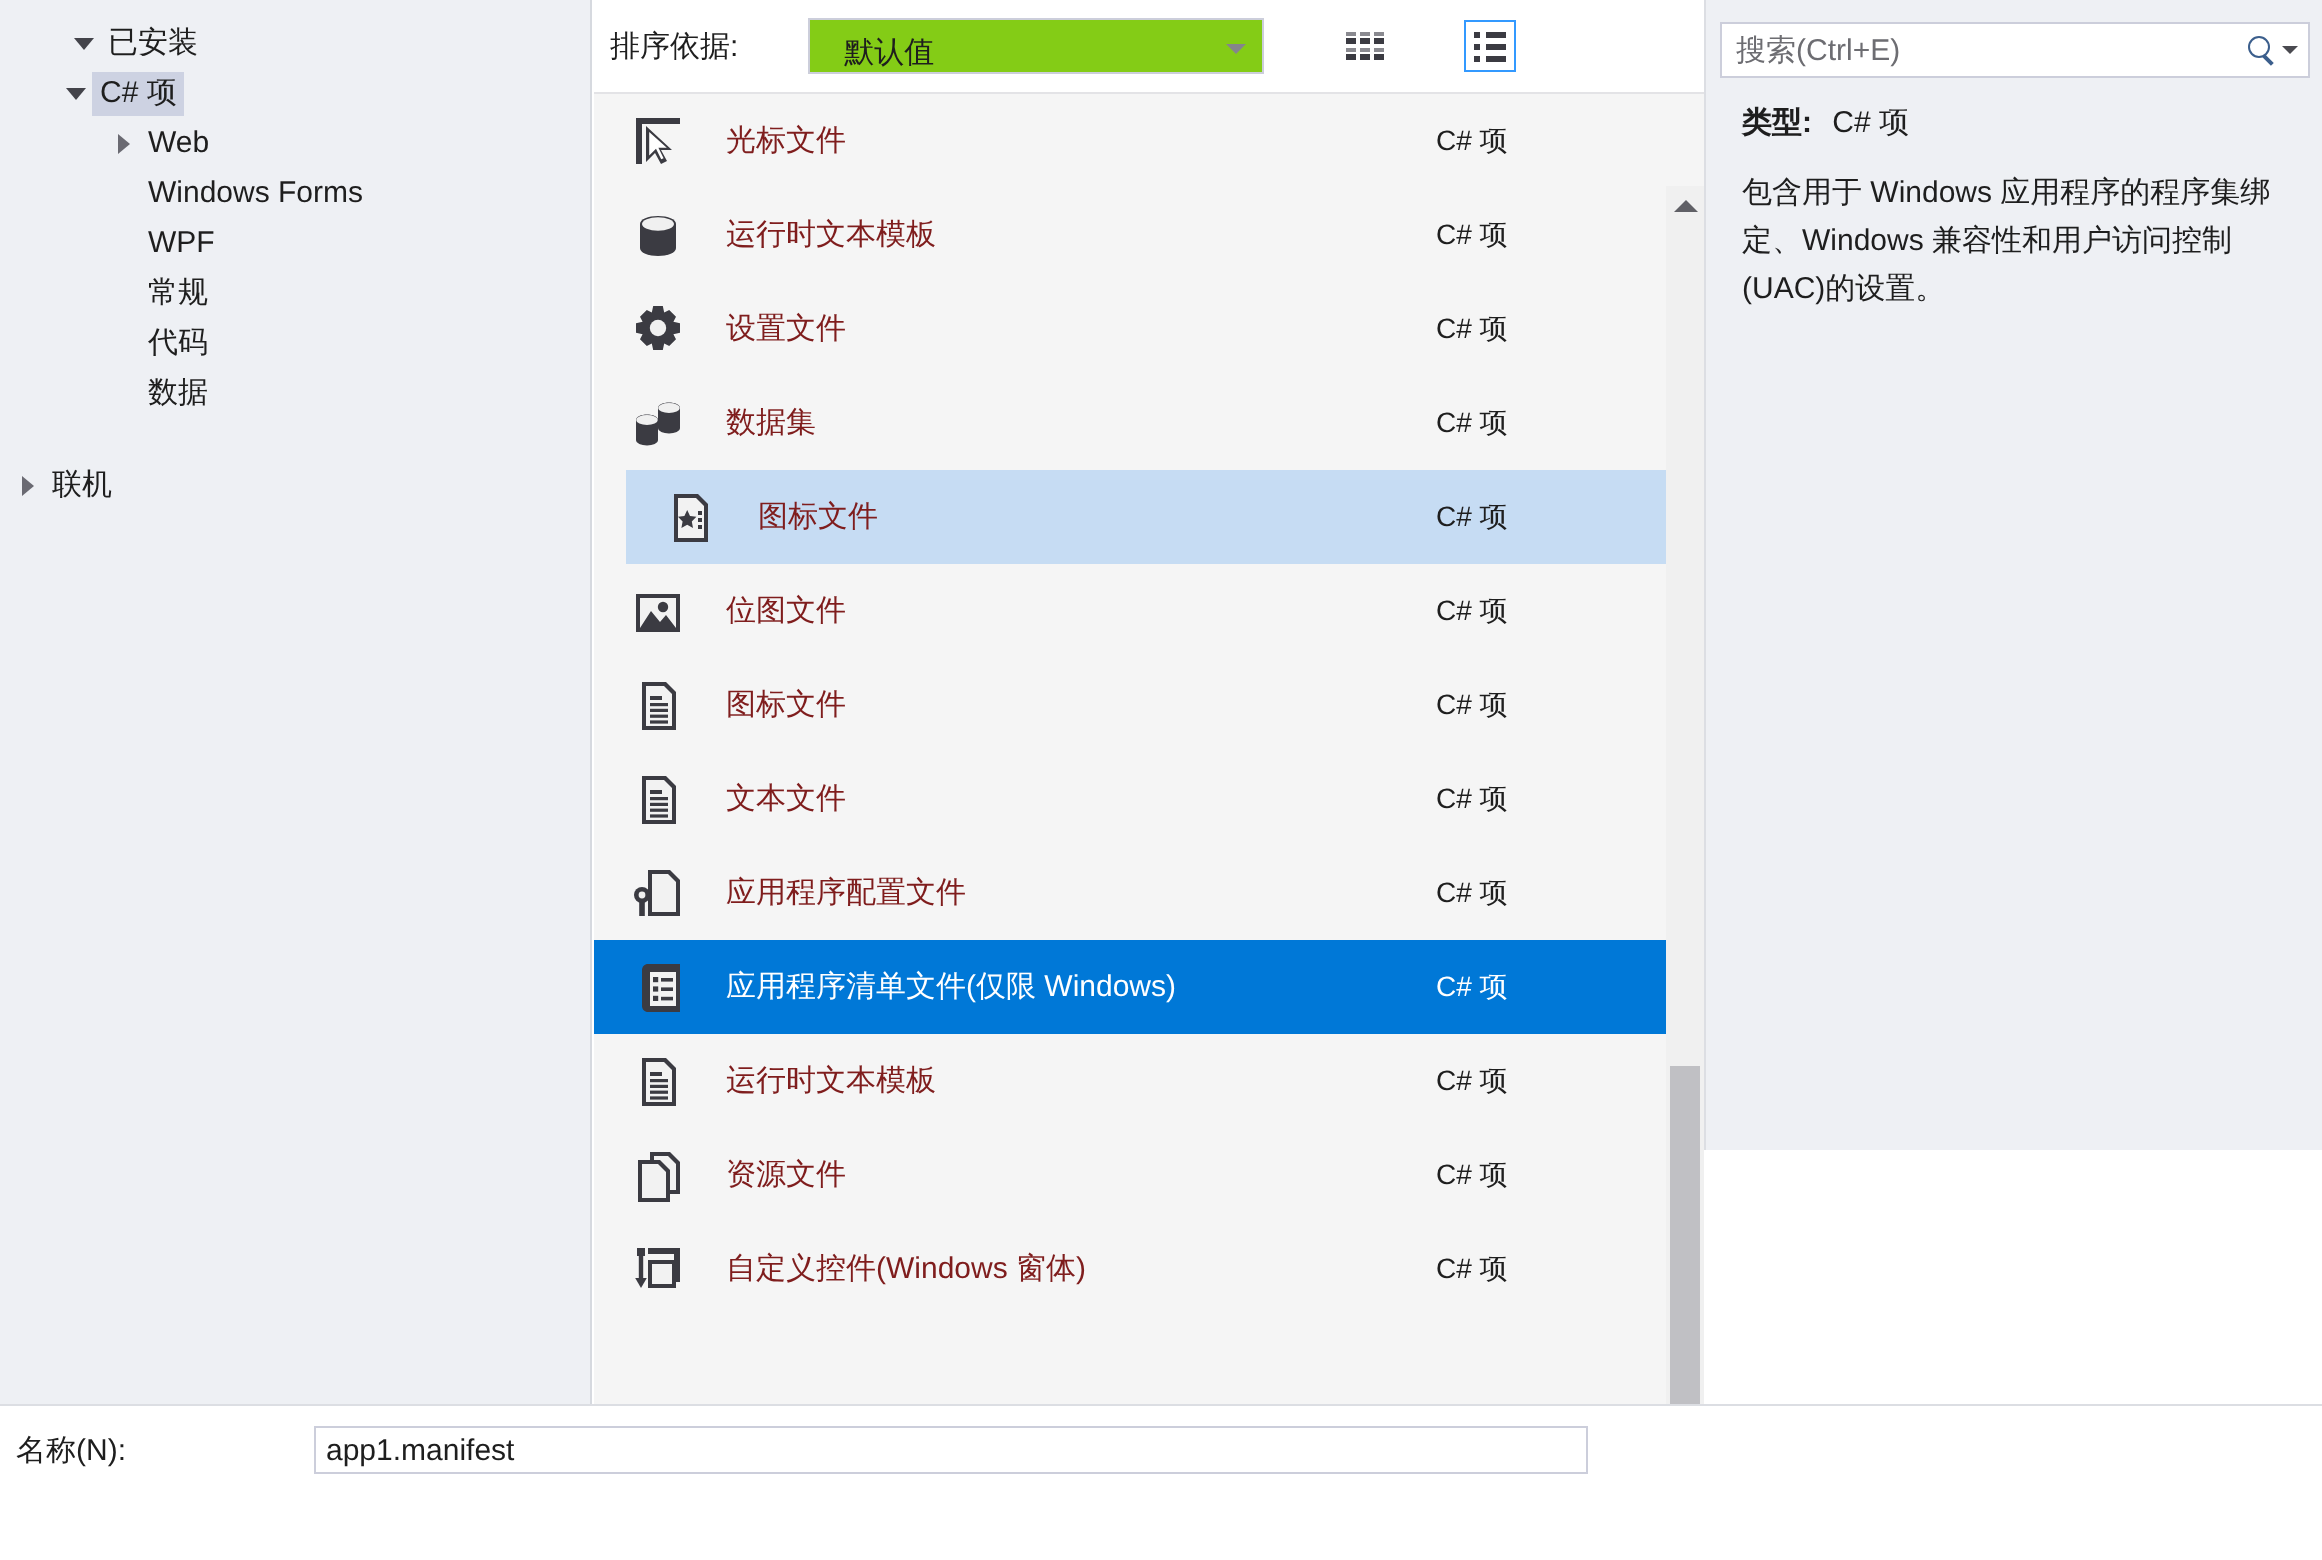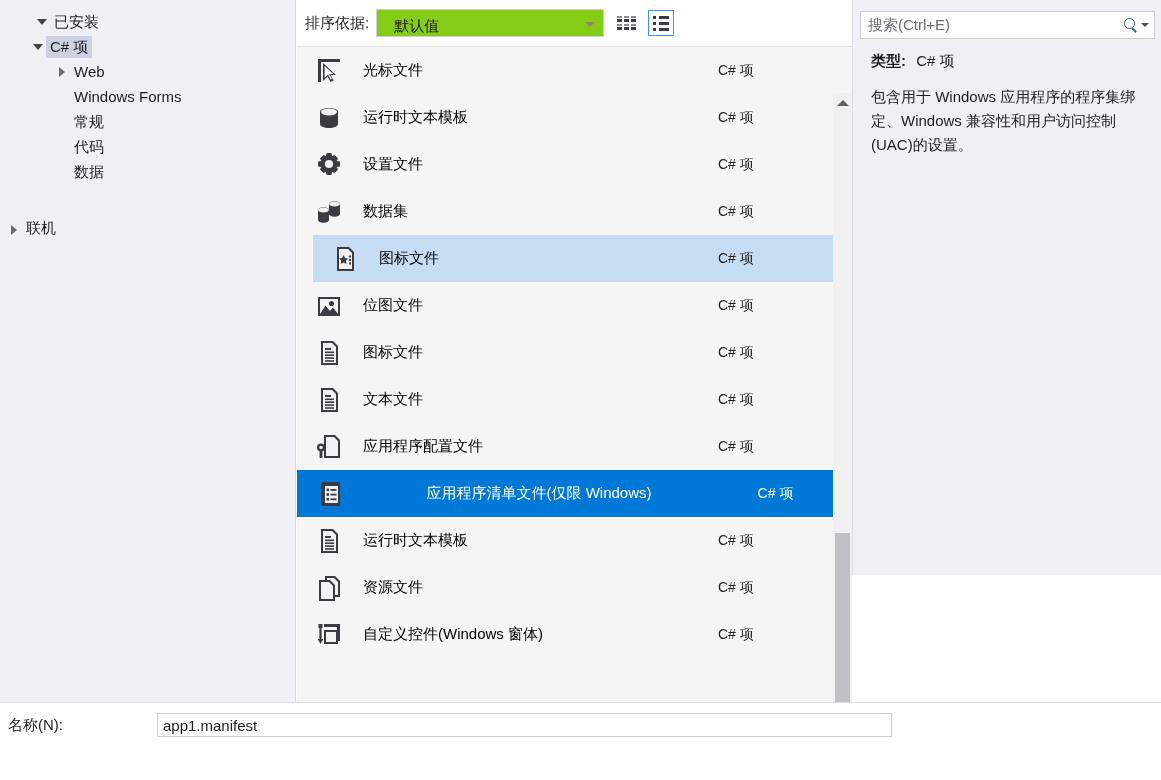--- a/index.html
+++ b/index.html
@@ -29,21 +29,21 @@
     display: flex; align-items: center;
     height: 25px;
     font-size: 15px;
     color: #1e1e1e;
     white-space: nowrap;
     cursor: default;
   }
   .tree-root { margin-top: 9px; padding-left: 5px; margin-left: 28px; }
   .tree-lvl1 { padding-left: 29px; }
   .tree-lvl2 { padding-left: 53px; }
-  .tree-online { margin-top: 33px; padding-left: 5px; font-family: Liberation Mono, monospace; }
+  .tree-online { margin-top: 21px; padding-left: 5px; }
   .tw {
     width: 17px; min-width: 17px;
     display: inline-flex; align-items: center; justify-content: center;
     font-size: 9px; color: #4f4f52;
     line-height: 1;
   }
   .tw.empty { visibility: hidden; }
   .tri-down {
     width: 0; height: 0;
     border-left: 5px solid transparent;
@@ -66,20 +66,21 @@
     position: absolute; left: 297px; top: 0;
     width: 555px; height: 702px;
     background: #f5f5f5;
   }
   #toolbar {
     position: absolute; left: 0; top: 0;
     width: 555px; height: 46px;
     background: #ffffff;
     display: flex; align-items: center;
     padding-left: 8px;
+    gap: 28px;
   }
   #sort-label {
     font-size: 15px; color: #1e1e1e;
     margin-right: 7px; white-space: nowrap;
   }
   #sort-select {
     position: relative;
     width: 228px; height: 28px;
     border: 1px solid #cccedb;
     background: #84cc16;
@@ -140,33 +141,33 @@
     cursor: default;
     position: relative;
   }
   .row .icon-cell {
     width: 52px; min-width: 52px;
     display: flex; align-items: center; justify-content: center;
   }
   .row .name-cell {
     flex: 1;
     font-size: 15px;
-    color: #000000;
+    color: #7f1d1d;
     white-space: nowrap;
     padding-left: 8px;
   }
   .row .type-cell {
     width: 118px; min-width: 118px;
     font-size: 14px;
     color: #1e1e1e;
     white-space: nowrap;
     padding-left: 3px;
   }
   .row.hover { background: #c6dcf3; margin-left: 16px; }
-  .row.selected { background: #0078d7; text-align: center; }
+  .row.selected { background: #0078d7; }
   .row.selected .name-cell, .row.selected .type-cell { color: #ffffff; }
 
   
   #vscroll {
     position: absolute; right: 0; top: 46px;
     width: 19px; height: 656px;
     background: #f0f0f0;
   }
   .sb-arrow {
     width: 19px; height: 19px;
@@ -262,21 +263,21 @@
     width: 1161px; height: 78px;
     background: #ffffff;
     border-top: 1px solid #dcdee3;
   }
   #name-label {
     position: absolute; left: 8px; top: 13px;
     font-size: 15px; color: #1e1e1e;
   }
   #name-input {
     position: absolute; left: 157px; top: 10px;
-    width: 735px; height: 24px;
+    width: 637px; height: 24px;
     border: 1px solid #cccedb;
     background: #ffffff;
     font-size: 15px; color: #1e1e1e;
     font-family: "Liberation Sans", "DejaVu Sans", sans-serif;
     padding-left: 5px;
     outline: none;
   }
 </style>
 </head>
 <body>
@@ -304,20 +305,24 @@
           <span class="tri-right"></span>
         </span>
       <span class="tree-label">Web</span>
     </div>
 
     <div class="tree-row tree-lvl2">
       <span class="tw empty"></span>
       <span class="tree-label">Windows Forms</span>
     </div>
 
+    <div class="tree-row tree-lvl2">
+      <span class="tw empty"></span>
+      <span class="tree-label">WPF</span>
+    </div>
 
     <div class="tree-row tree-lvl2">
       <span class="tw empty"></span>
       <span class="tree-label">常规</span>
     </div>
 
     <div class="tree-row tree-lvl2">
       <span class="tw empty"></span>
       <span class="tree-label">代码</span>
     </div>

